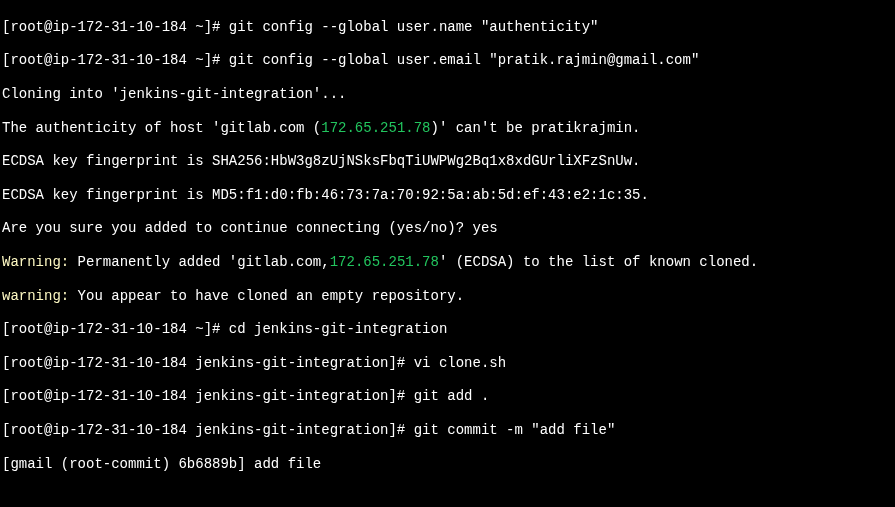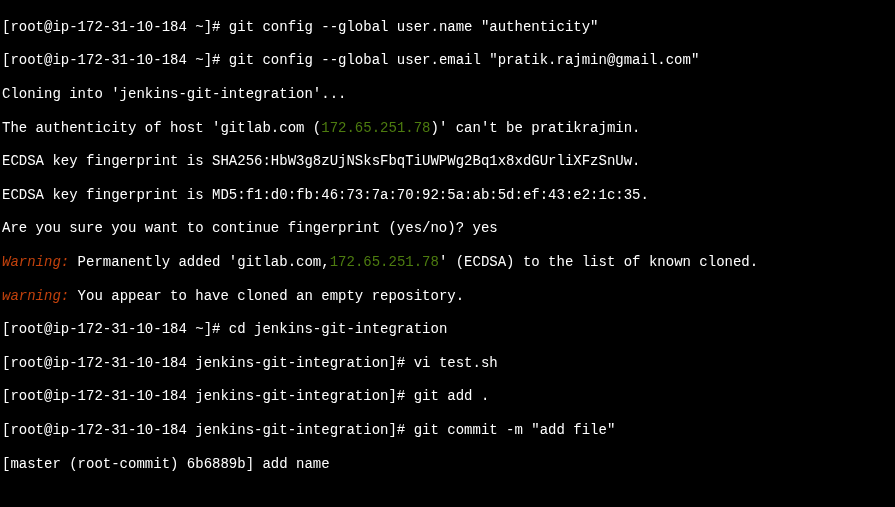--- a/index.html
+++ b/index.html
@@ -18,45 +18,44 @@
       height: 507px;
       overflow: hidden;
     }
     .terminal {
       white-space: pre;
     }
     .line {
       display: block;
     }
     .purple {
-      color: #4d7c0f;
+      color: #22c55e;
     }
     .yellow {
-      color: #c2410c;
-      font-style: italic;
+      color: #fef9c3;
     }
   </style>
 </head>
 <body>
 
 <div class="terminal">
 <span class="line"><span>[root@ip-172-31-10-184 ~]# </span><span>git config --global user.name "authenticity"</span></span>
 <span class="line"><span>[root@ip-172-31-10-184 ~]# </span><span>git config --global user.email "pratik.rajmin@gmail.com"</span></span>
 <span class="line">Cloning into 'jenkins-git-integration'...</span>
 <span class="line"><span>The authenticity of host 'gitlab.com (</span><span class="purple">172.65.251.78</span><span>)' can't be pratikrajmin.</span></span>
 <span class="line">ECDSA key fingerprint is SHA256:HbW3g8zUjNSksFbqTiUWPWg2Bq1x8xdGUrliXFzSnUw.</span>
 <span class="line">ECDSA key fingerprint is MD5:f1:d0:fb:46:73:7a:70:92:5a:ab:5d:ef:43:e2:1c:35.</span>
-<span class="line">Are you sure you want to continue fingerprint (yes/no)? yes</span>
+<span class="line">Are you sure you added to continue connecting (yes/no)? yes</span>
 <span class="line"><span class="yellow">Warning:</span><span> Permanently added 'gitlab.com,</span><span class="purple">172.65.251.78</span><span>' (ECDSA) to the list of known cloned.</span></span>
 <span class="line"><span class="yellow">warning:</span><span> You appear to have cloned an empty repository.</span></span>
 <span class="line"><span>[root@ip-172-31-10-184 ~]# </span><span>cd jenkins-git-integration</span></span>
-<span class="line"><span>[root@ip-172-31-10-184 jenkins-git-integration]# </span><span>vi test.sh</span></span>
+<span class="line"><span>[root@ip-172-31-10-184 jenkins-git-integration]# </span><span>vi clone.sh</span></span>
 <span class="line"><span>[root@ip-172-31-10-184 jenkins-git-integration]# </span><span>git add .</span></span>
 <span class="line"><span>[root@ip-172-31-10-184 jenkins-git-integration]# </span><span>git commit -m "add file"</span></span>
-<span class="line">[master (root-commit) 6b6889b] add name</span>
+<span class="line">[gmail (root-commit) 6b6889b] add file</span>
 
 
 
 
 
 
 
 
 
 

